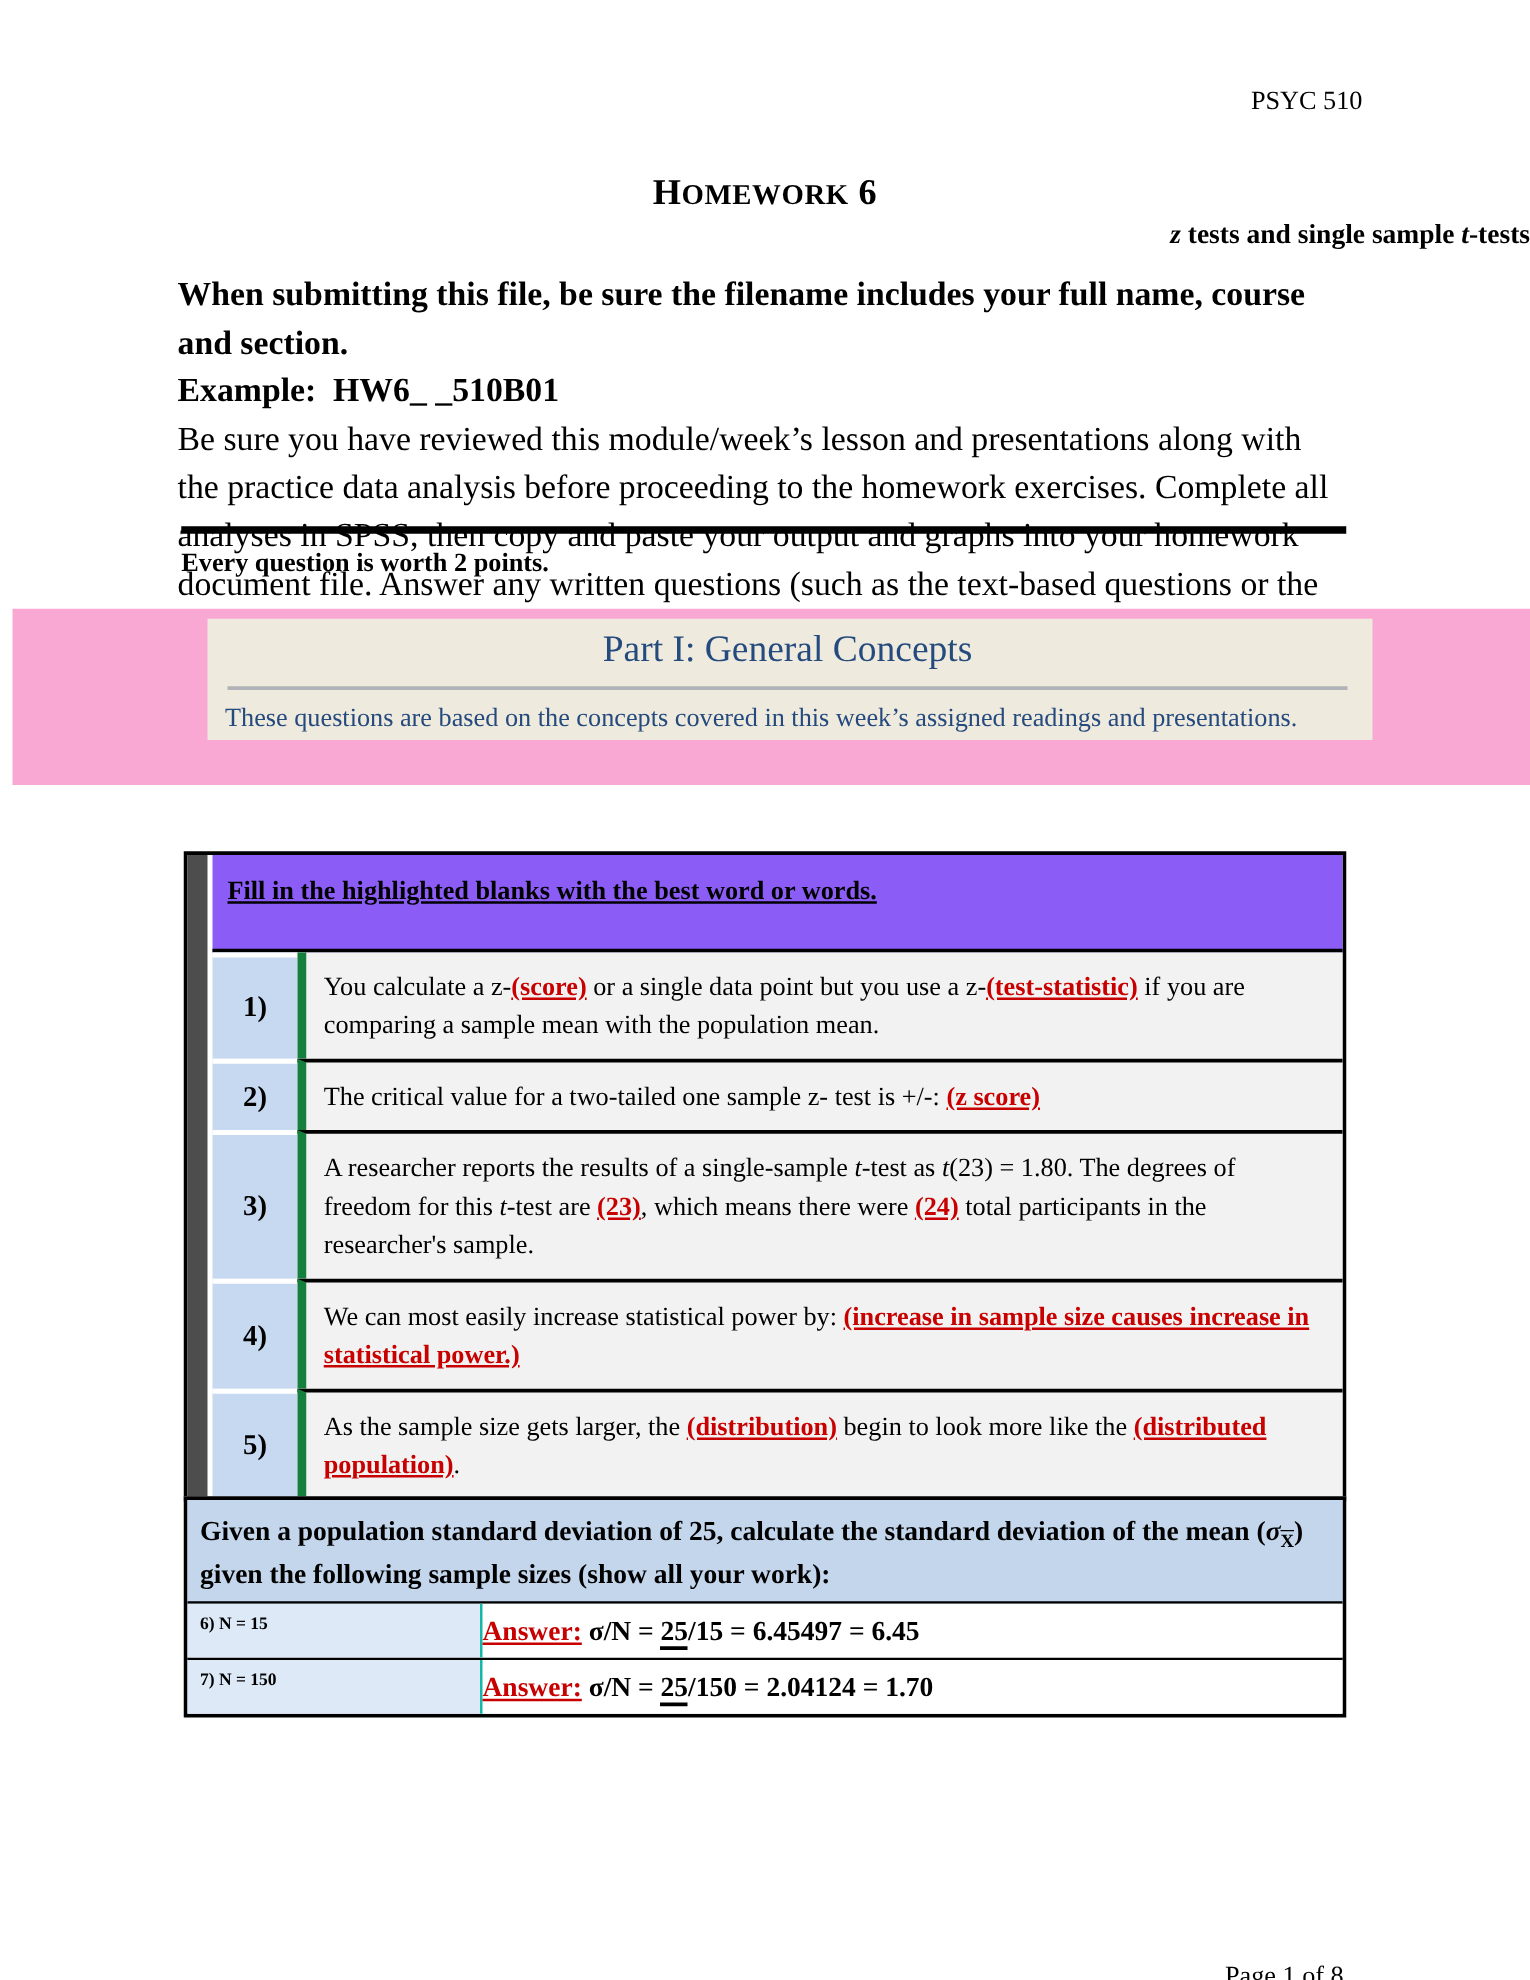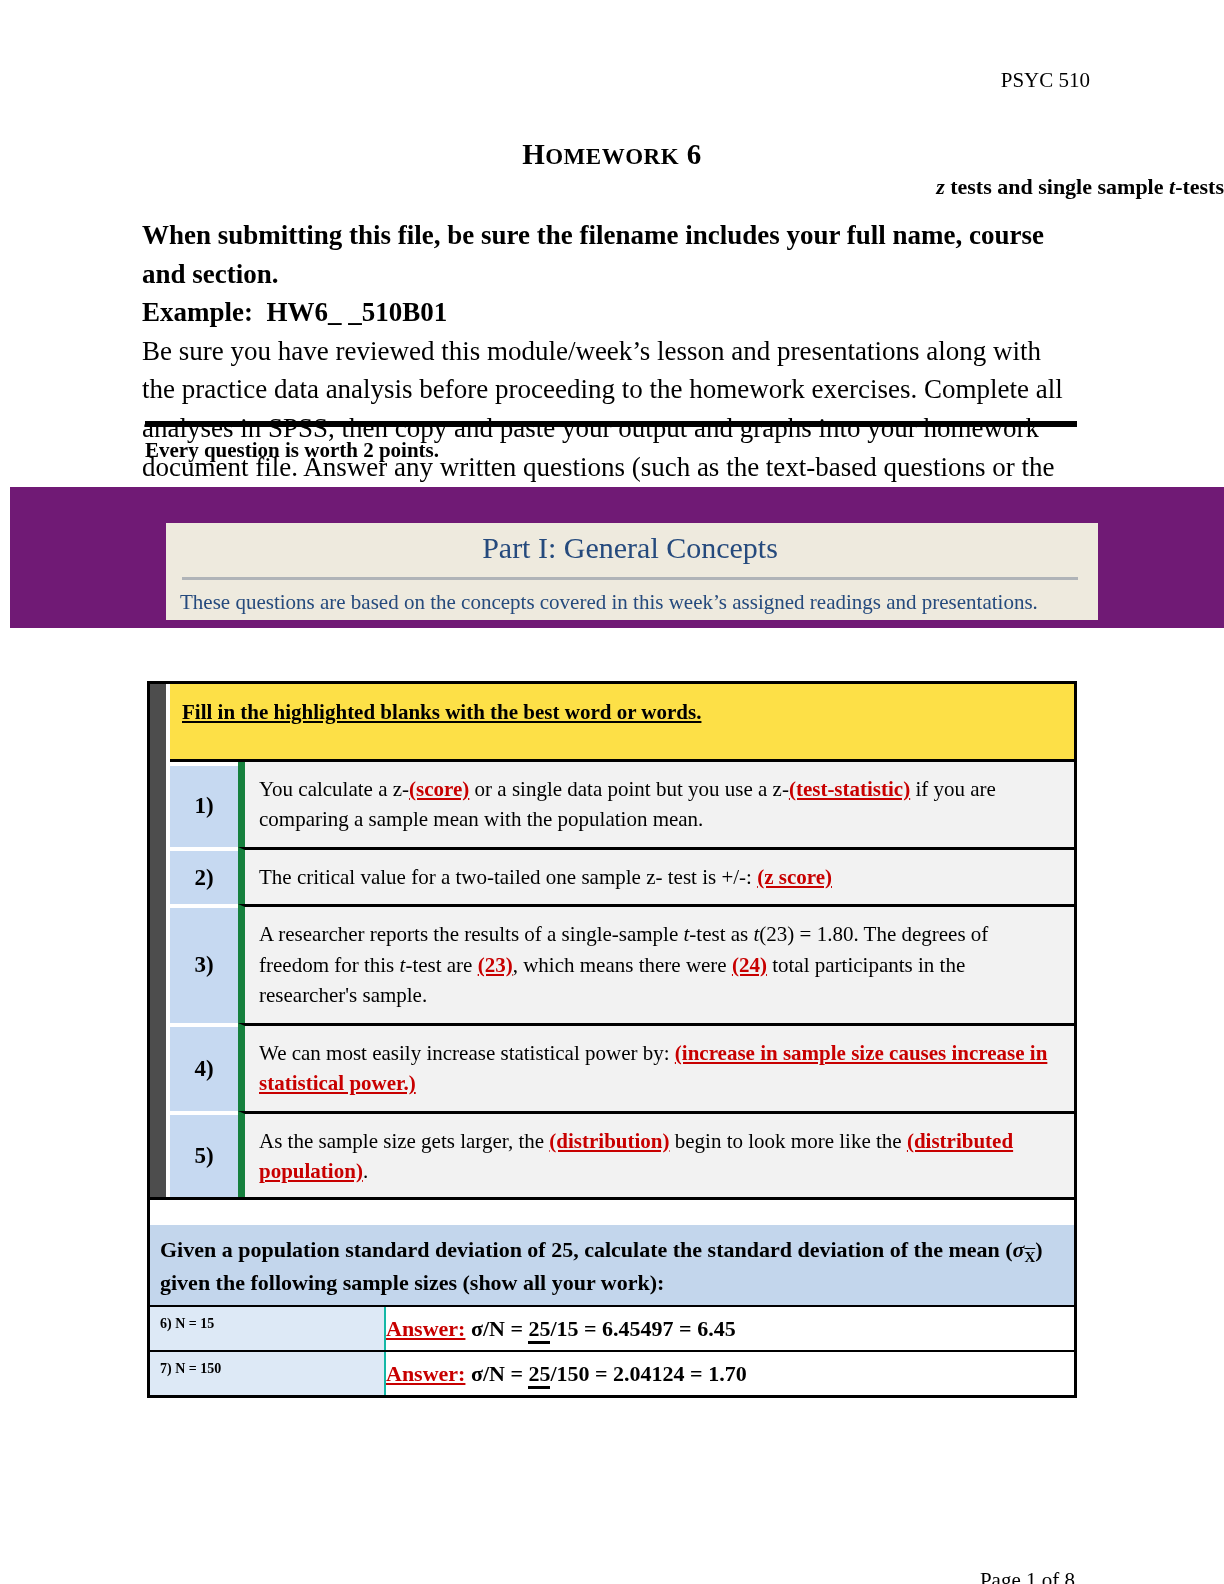--- a/index.html
+++ b/index.html
@@ -17,47 +17,47 @@
   .hw-sub{top:174px;left:0;width:100%;text-align:right;font-weight:bold;font-size:22px;}
   .it{font-style:italic;}
 
   
   .intro{top:216px;left:142px;width:932px;font-size:27px;line-height:1.43;}
   .intro .b{font-weight:bold;}
   .rule{top:421px;left:145px;width:932px;height:6px;background:#000;}
   .points{top:438px;left:145px;font-size:21px;font-weight:bold;}
 
   
-  .banner{top:487px;left:10px;width:1214px;height:141px;background:#701a75;
-    display:flex;align-items:flex-end;box-sizing:border-box;padding:8px 0 8px 12px;gap:6px;}
+  .banner{top:487px;left:10px;width:1214px;height:141px;background:#f9a8d4;
+    display:flex;align-items:flex-start;box-sizing:border-box;padding:8px 0 8px 12px;gap:6px;}
   .banner .gcell{background:#c8c8c8;}
   .banner .g-left{width:138px;flex:0 0 auto;}
   .banner .g-right{width:120px;flex:0 0 auto;}
   .banner .beige{flex:1 1 auto;background:#eeeade;color:#254a7d;padding:6px 18px 4px 14px;box-sizing:border-box;}
   .banner .ptitle{text-align:center;font-size:30px;margin-top:2px;}
   .banner .pdivider{border:none;border-top:3px solid #b0b4b8;margin:12px 2px 8px 2px;}
   .banner .pdesc{font-size:21px;line-height:1.35;}
 
   
   .t1{top:681px;left:147px;width:930px;border:3px solid #000;background:#fff;display:flex;box-sizing:border-box;}
   .t1 .strip{flex:0 0 16px;background:#4d4d4d;margin-right:4px;}
   .t1 .main{flex:1 1 auto;display:flex;flex-direction:column;min-width:0;}
-  .t1 .thead{background:#fde047;border-bottom:3px solid #000;padding:16px 16px 34px 12px;
+  .t1 .thead{background:#8b5cf6;border-bottom:3px solid #000;padding:16px 16px 34px 12px;
     font-weight:bold;font-size:21px;text-decoration:underline;}
   .t1 .trow{display:flex;align-items:stretch;}
   .t1 .num{flex:0 0 68px;background:#c6d9f1;border-top:4px solid #fff;
     display:flex;align-items:center;justify-content:center;font-weight:bold;font-size:23px;}
   .t1 .cell{flex:1 1 auto;background:#f2f2f2;border-left:7px solid #15803d;padding:12px 14px;
     font-size:21px;line-height:1.45;min-width:0;}
   .t1 .trow + .trow .cell{border-top:3px solid #000;}
   .red{color:#c80000;font-weight:bold;text-decoration:underline;}
 
   
   .t2{top:1197px;left:147px;width:930px;border:3px solid #000;box-sizing:border-box;background:#fff;}
-  .t2 .thead{background:#c3d6ec;padding:10px 14px 8px 10px;font-weight:bold;font-size:22px;line-height:1.35;border-bottom:2px solid #000;margin-top:25px;}
+  .t2 .thead{background:#c3d6ec;padding:10px 14px 8px 10px;font-weight:bold;font-size:22px;line-height:1.35;border-bottom:2px solid #000;}
   .t2 .trow{display:flex;align-items:stretch;}
   .t2 .trow + .trow{border-top:2px solid #000;}
   .t2 .lab{flex:0 0 214px;background:#dde9f6;font-weight:bold;font-size:14px;padding:9px 10px 8px 10px;}
   .t2 .ans{flex:1 1 auto;background:#fff;border-left:2px solid #14b8a6;font-weight:bold;font-size:22px;padding:9px 10px 8px 0;}
   .t2 .sigma{font-style:italic;}
   .t2 .xbar{text-decoration:overline;font-size:.68em;}
   .u25{border-bottom:3px solid #000;}
 
   .footer{top:1568px;right:149px;font-size:21px;}
 </style>

